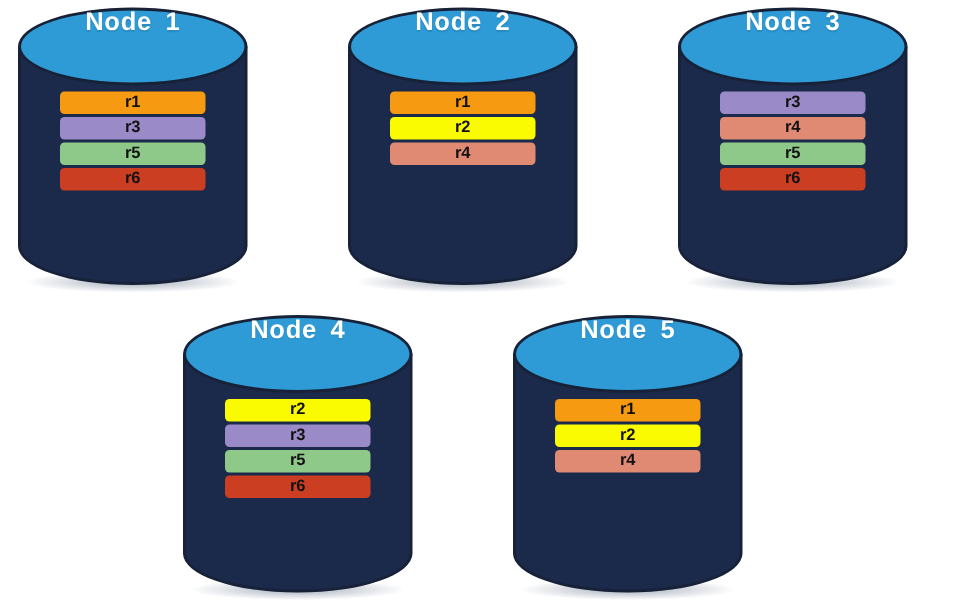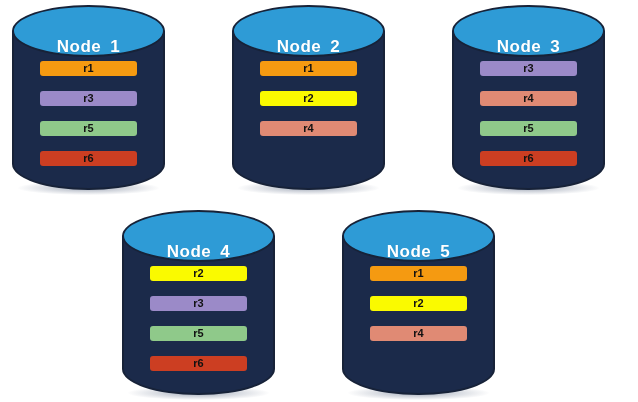--- a/index.html
+++ b/index.html
@@ -47,42 +47,42 @@
     border:2px solid #172238;
     box-sizing:border-box;
     border-radius:50%;
     z-index:3;
   }
   .node-label{
     position:absolute;
     left:0; top:0;
     width:153px;height:52px;
     display:flex;
-    align-items:flex-end;
+    align-items:flex-start;
     justify-content:center;
     color:#ffffff;
     font-size:17px;
     font-weight:bold;
     letter-spacing:0.5px;
     z-index:4;
     pointer-events:none;
     text-shadow:0 1px 1px rgba(0,0,0,0.12);
   }
   .node-label .num{ margin-left:9px; }
   
   .replicas{
     position:absolute;
     left:28px;
     top:56px;
     width:97px;
     z-index:5;
   }
   .replica{
     height:15px;
-    margin-bottom:15px;
+    margin-bottom:2px;
     border-radius:3px;
     display:flex;
     align-items:center;
     justify-content:center;
     font-size:11px;
     font-weight:bold;
     color:#111111;
     line-height:1;
   }
 </style>

